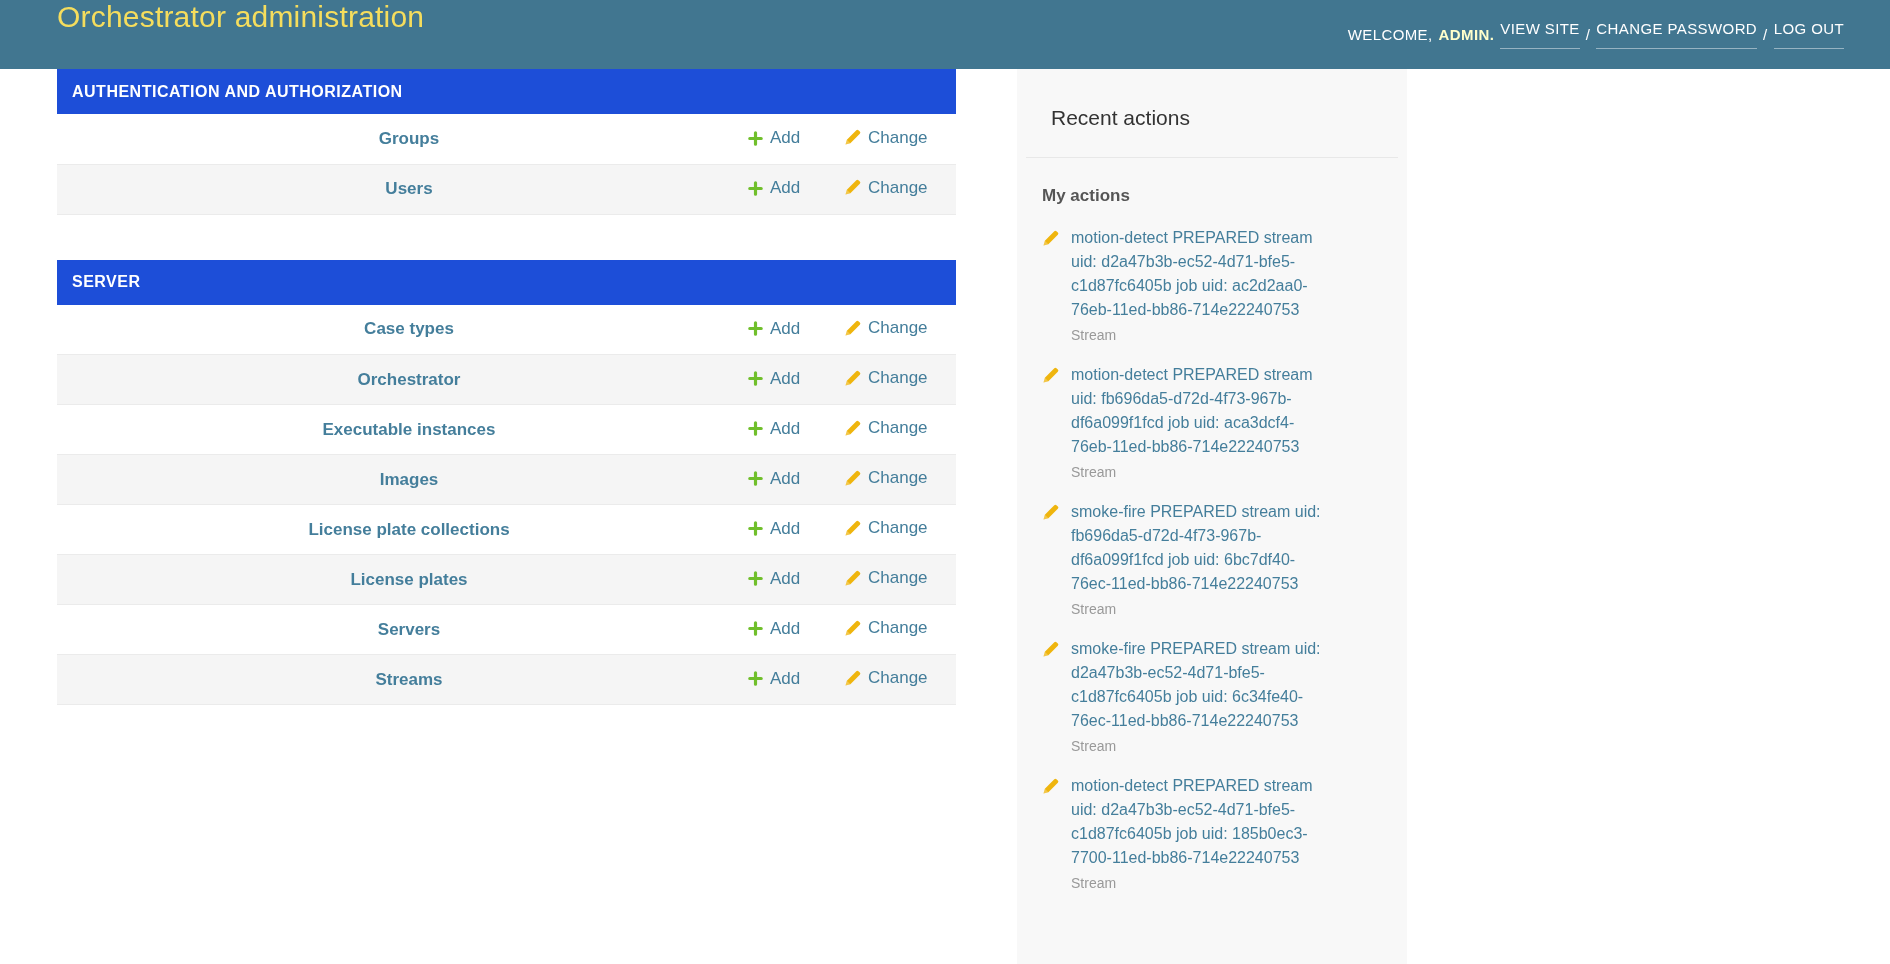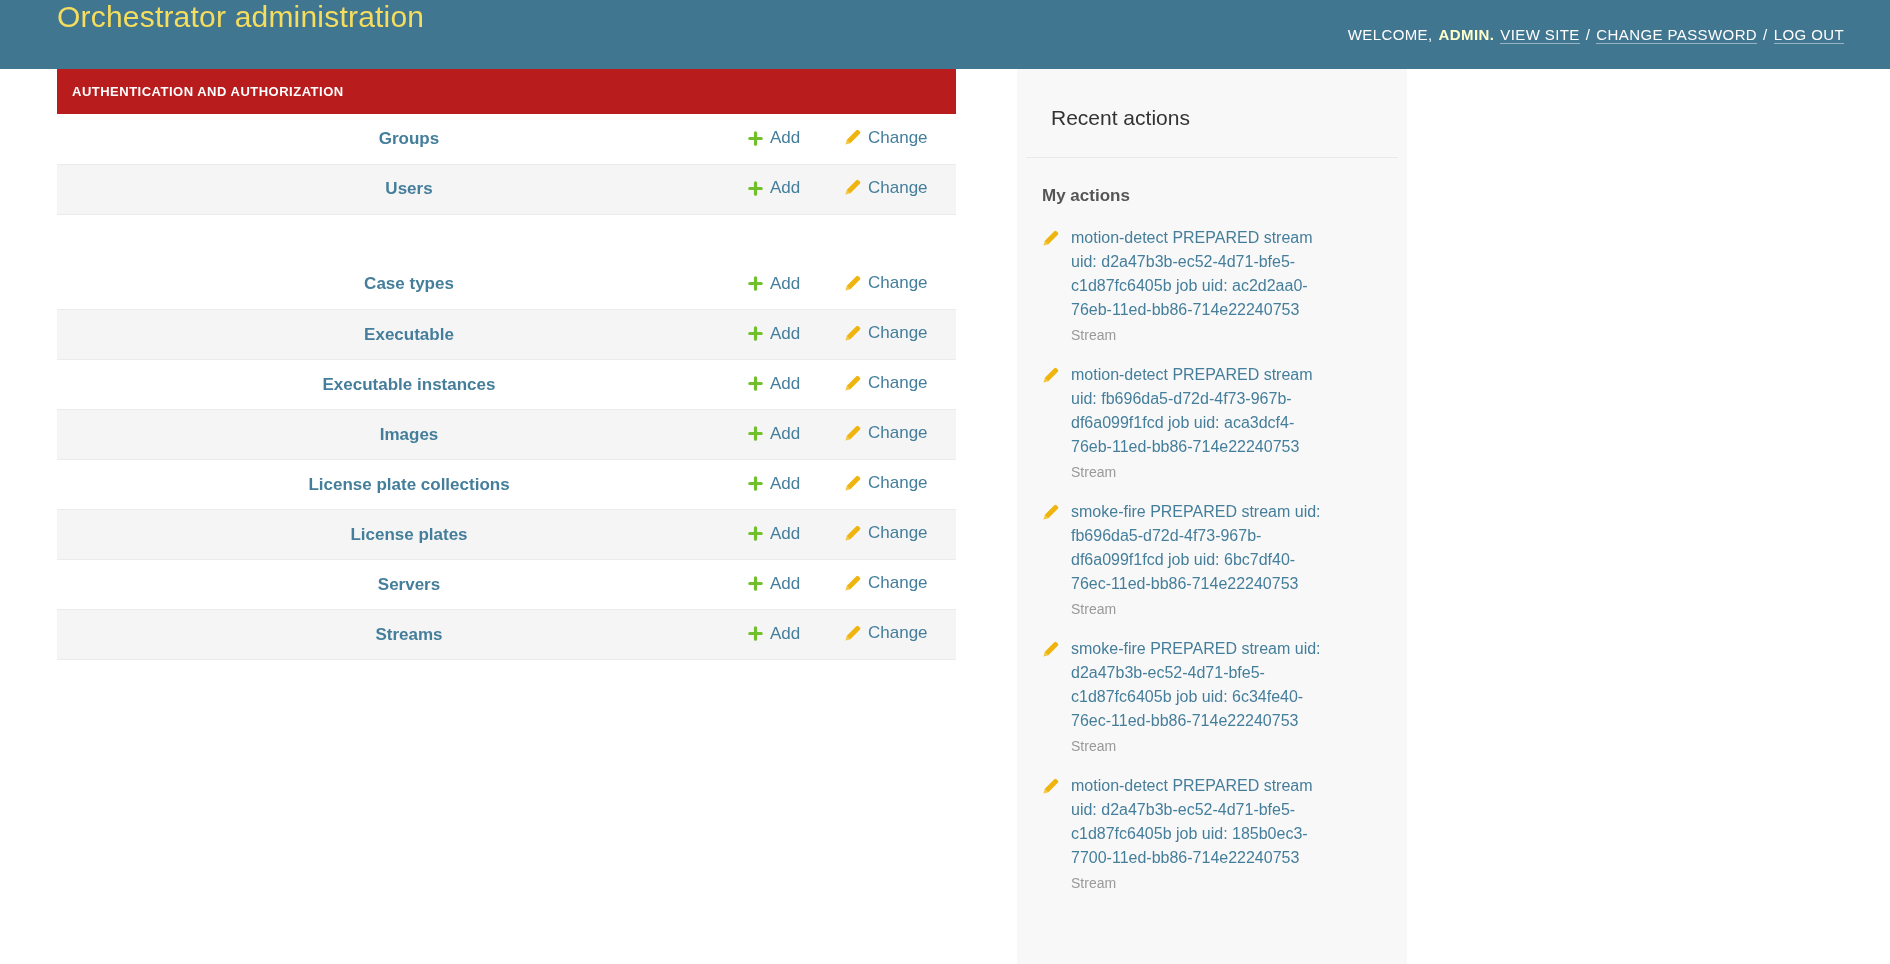--- a/index.html
+++ b/index.html
@@ -20,38 +20,38 @@
   .branding {
     color:#f5dd5d; font-size:30px; font-weight:300; letter-spacing:.2px;
   }
   .user-tools {
     color:#ffffff; font-size:15px; letter-spacing:.4px; font-weight:400;
     display:flex; align-items:center; gap:6px; white-space:nowrap;
   }
   .user-tools .username { color:#ffffcc; font-weight:bold; }
   .user-tools a {
     color:#ffffff; text-decoration:none;
-    border-bottom:1px solid rgba(255,255,255,.45); padding-bottom:0;
+    border-bottom:1px solid rgba(255,255,255,.45); padding-bottom:11px;
   }
   .user-tools .sep { color:#ffffff; }
 
   
   .content { padding:0 46px 0 57px; }
   .page-title {
     font-size:27px; font-weight:300; color:#666666;
     margin:30px 0 37px 0; line-height:32px;
   }
   .columns { display:flex; align-items:flex-start; gap:61px; }
   .main-col { width:899px; flex:0 0 899px; }
 
   
   .module { margin-bottom:45px; }
   .module-caption {
-    height:45px; background:#b91c1c; color:#ffffff;
-    font-size:13px; font-weight:bold; letter-spacing:.5px;
+    height:45px; background:#1d4ed8; color:#ffffff;
+    font-size:16px; font-weight:bold; letter-spacing:.5px;
     display:flex; align-items:center; padding-left:15px;
   }
   table.model-table { width:100%; border-collapse:collapse; table-layout:fixed; }
   table.model-table tr { height:50px; }
   table.model-table tr:nth-child(even) { background:#f5f5f5; }
   table.model-table tr { border-bottom:1px solid #ebebeb; }
   table.model-table th {
     text-align:center; padding-left:15px; font-weight:bold;
   }
   table.model-table td.cell-add { width:96px;margin-top:40px; }
@@ -164,20 +164,23 @@
         </svg>
         <span>Change</span>
       </a>
     </td>
   </tr>
 </tbody>
     </table>
   </section>
 
   <section class="module">
+    <div class="module-caption">
+      <span>SERVER</span>
+    </div>
     <table class="model-table">
       <tbody>
   <tr class="model-row">
     <th scope="row">
       <a href="#" class="model-link">Case types</a>
     </th>
     <td class="cell-add">
       <a href="#" class="row-action-link">
         <svg class="icon-plus" width="15" height="15" viewBox="0 0 16 16" aria-hidden="true">
           <path d="M8 1.9v12.2M1.9 8h12.2" fill="none" stroke="#70bf2b" stroke-width="3.4" stroke-linecap="round"></path>
@@ -191,21 +194,21 @@
           <path fill="#efb50e" d="M11.6 1.1a1.4 1.4 0 0 1 2 0l1.3 1.3a1.4 1.4 0 0 1 0 2L6 13.3l-4.6 1.3L2.7 10 11.6 1.1z"></path>
           <path fill="#ffffff" d="M2.7 10l3.3 3.3-4.6 1.3z" opacity="0.25"></path>
         </svg>
         <span>Change</span>
       </a>
     </td>
   </tr>
 
   <tr class="model-row">
     <th scope="row">
-      <a href="#" class="model-link">Executable</a>
+      <a href="#" class="model-link">Orchestrator</a>
     </th>
     <td class="cell-add">
       <a href="#" class="row-action-link">
         <svg class="icon-plus" width="15" height="15" viewBox="0 0 16 16" aria-hidden="true">
           <path d="M8 1.9v12.2M1.9 8h12.2" fill="none" stroke="#70bf2b" stroke-width="3.4" stroke-linecap="round"></path>
         </svg>
         <span>Add</span>
       </a>
     </td>
     <td class="cell-change">

